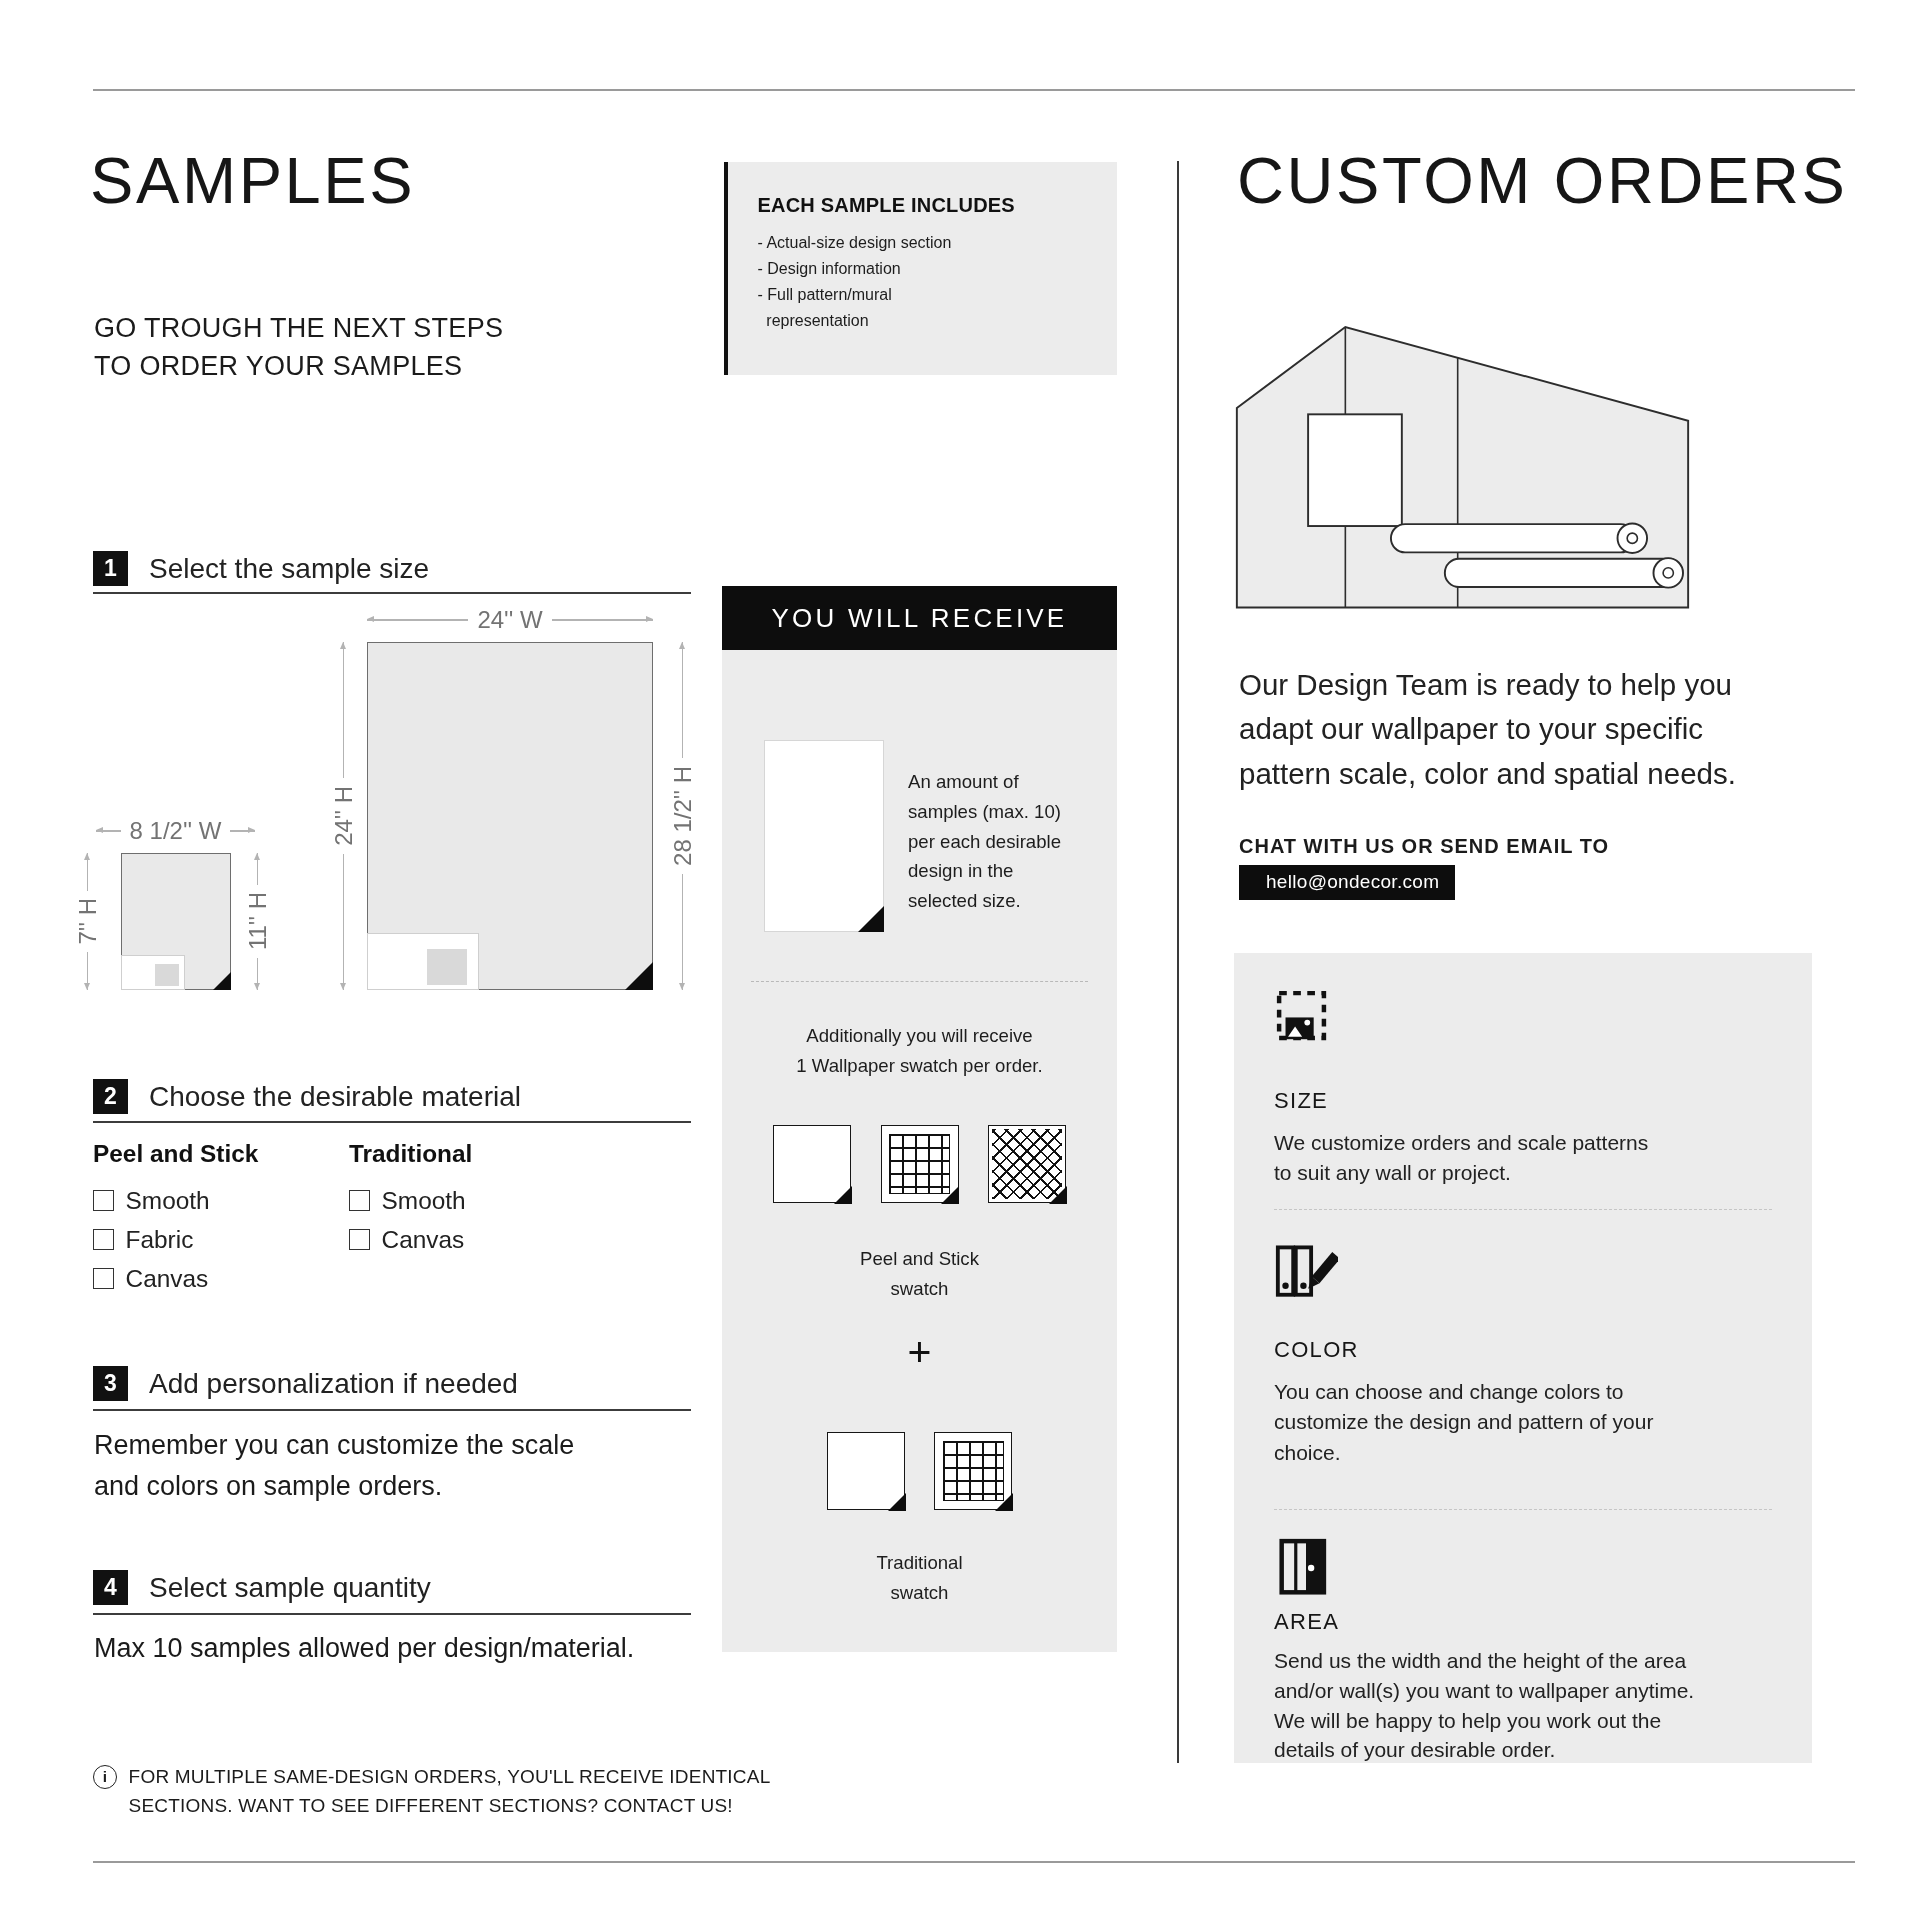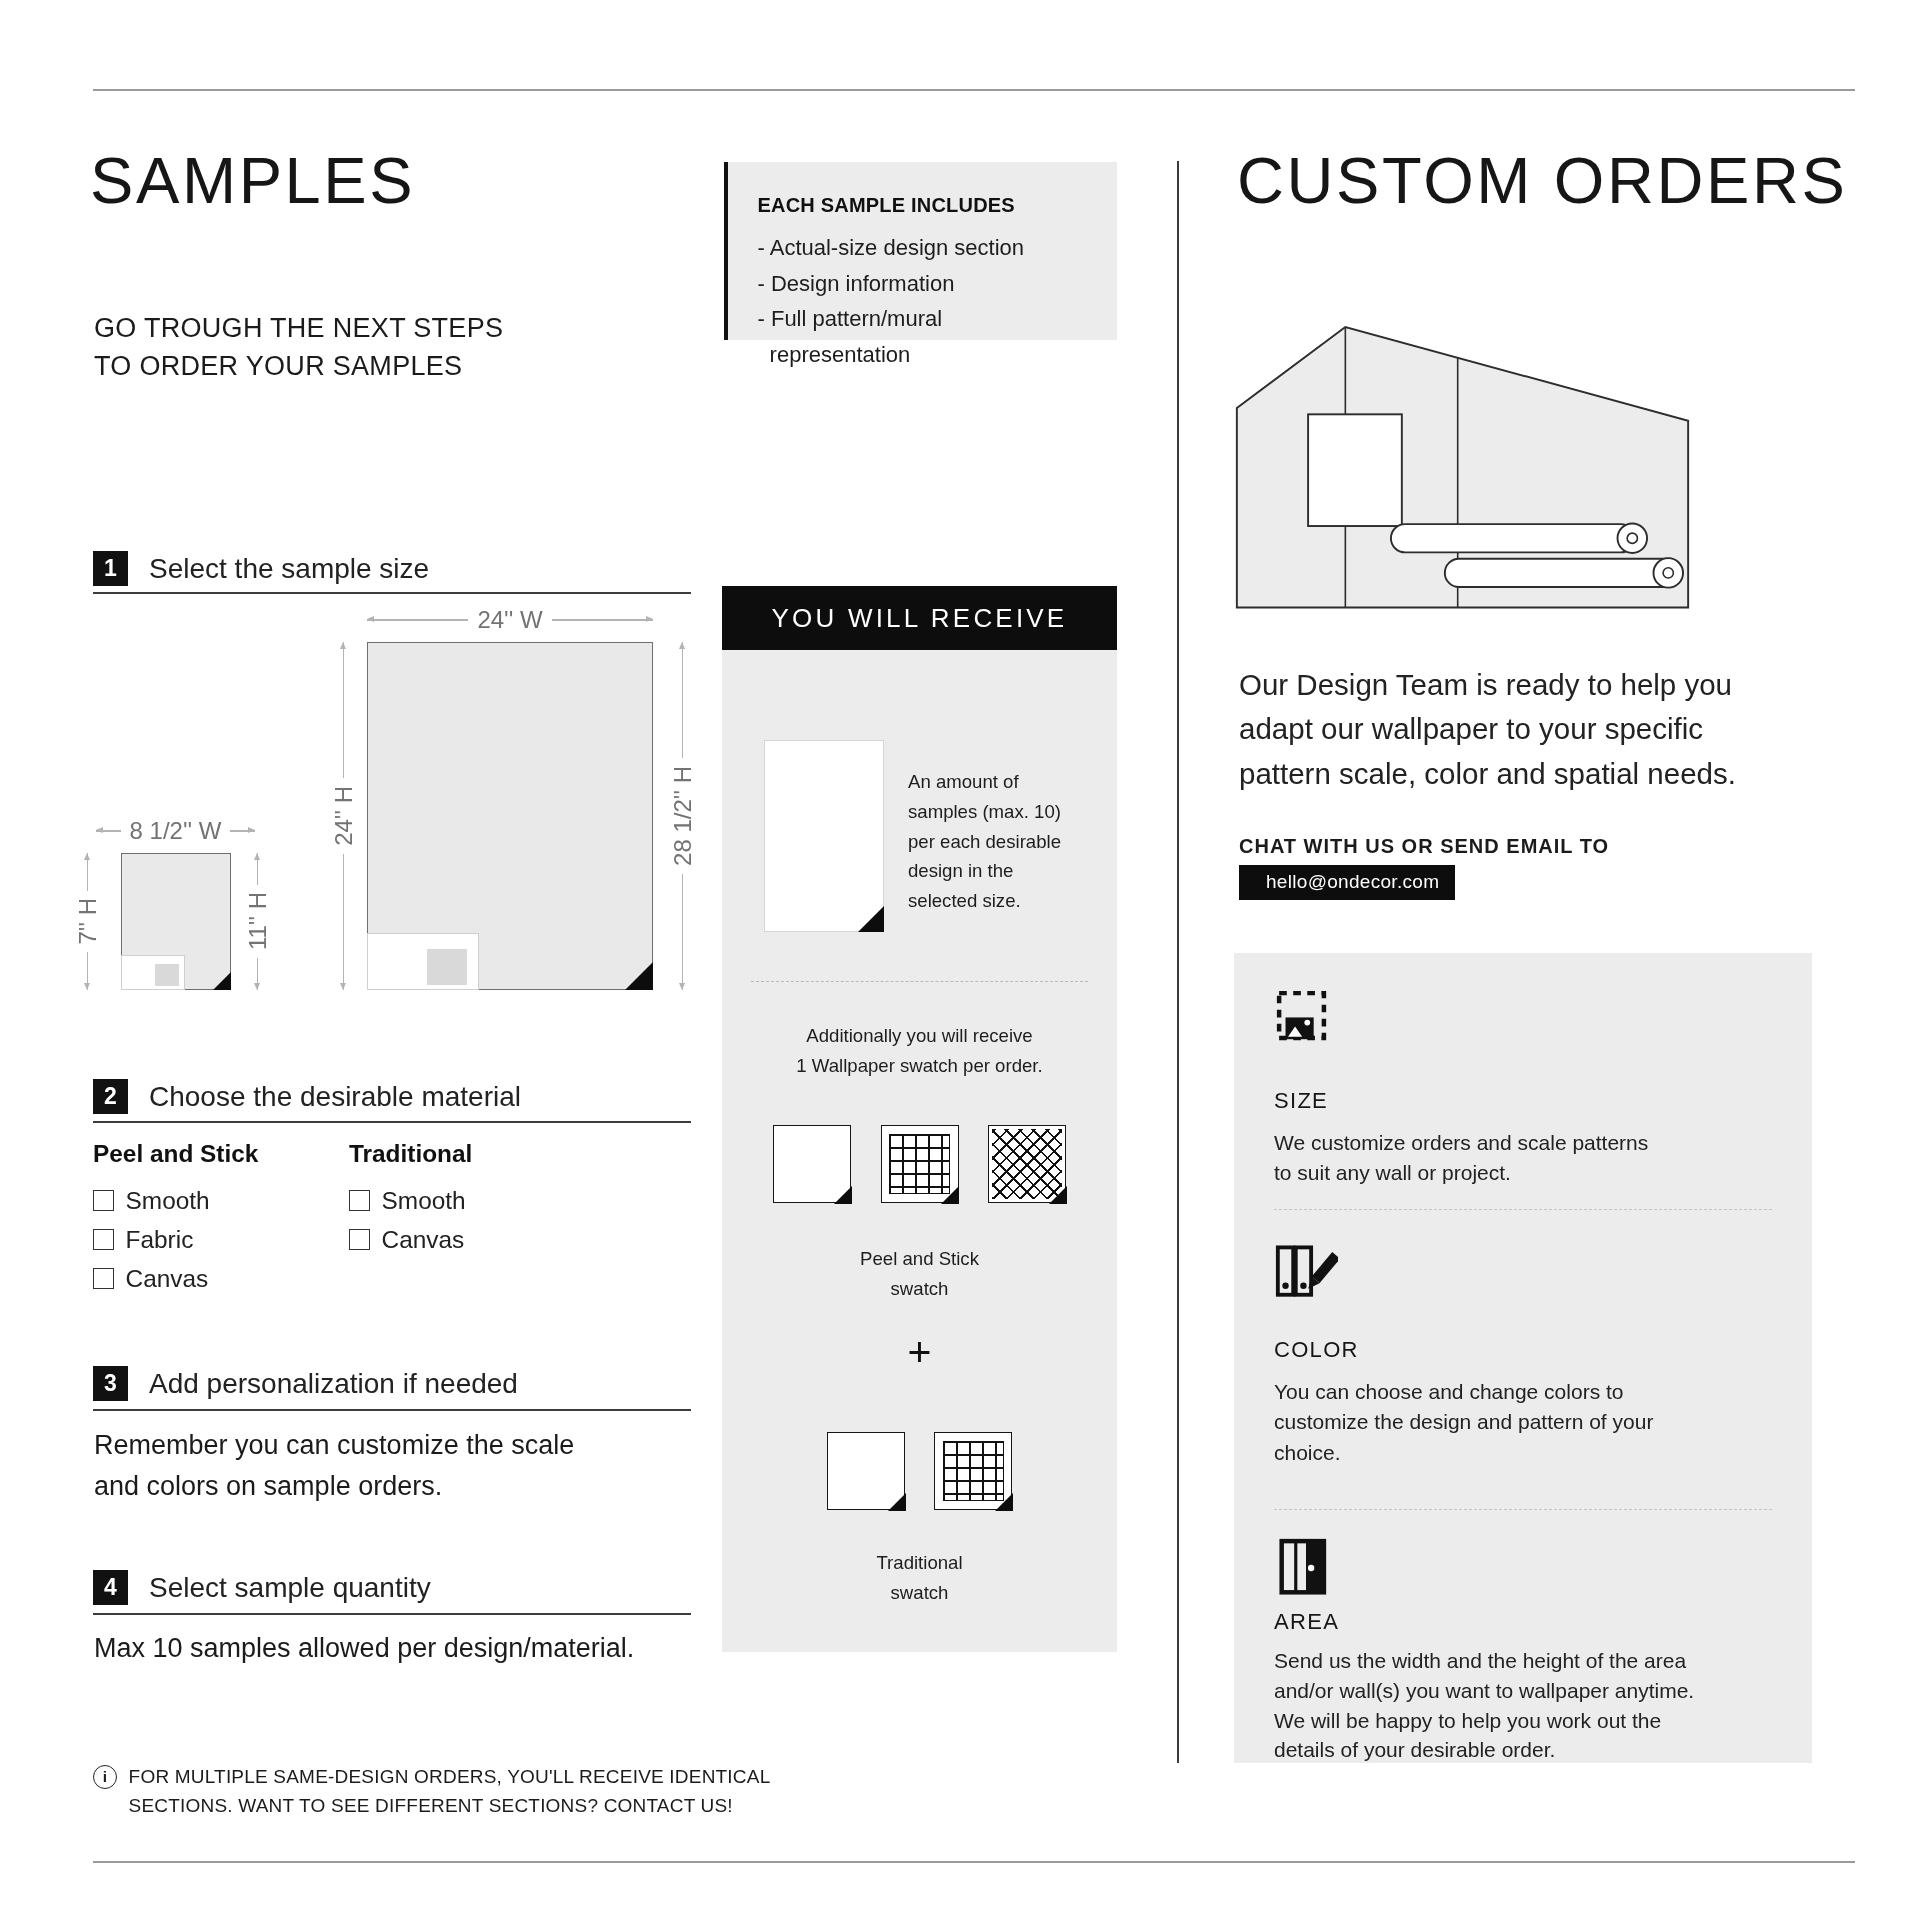--- a/index.html
+++ b/index.html
@@ -37,21 +37,21 @@
 
   .sample-rect{background:#e9e9e9;border:1.3px solid #6e6e6e;box-sizing:border-box;}
   .corner-white{position:absolute;left:-0.6px;bottom:-0.6px;background:#fff;border:0.6px solid #cfcfcf;}
   .corner-gray{position:absolute;background:#d9d9d9;}
   .fold{position:absolute;right:-1.9px;bottom:-1.9px;width:0;height:0;
         border-left:18px solid transparent;border-bottom:18px solid #0d0d0d;}
 
   .includes-box{background:#ececec;border-left:4.5px solid #111;box-sizing:border-box;
                 padding:32px 18px 0 29.5px;}
   .includes-title{font-weight:700;font-size:20px;letter-spacing:0.2px;margin-bottom:13px;color:#111;}
-  .includes-item{font-size:22px;line-height:1.62;color:#1d1d1d;padding-left:0.55em;text-indent:-0.55em;}
+  .includes-item{font-size:16px;line-height:1.62;color:#1d1d1d;padding-left:0.55em;text-indent:-0.55em;}
 
   .mat-title{font-size:24.4px;font-weight:700;color:#111;margin-bottom:13px;}
   .mat-opt{font-size:24.4px;color:#222;line-height:39px;white-space:nowrap;}
   .cbx{display:inline-block;width:19px;height:19px;border:1.9px solid #333;margin-right:11.6px;
        vertical-align:-1.9px;background:#fff;}
 
   .footnote{display:flex;gap:11.6px;align-items:flex-start;}
   .info-circle{flex:none;width:22px;height:22px;border:1.9px solid #222;border-radius:50%;
                display:flex;align-items:center;justify-content:center;font-size:15.4px;font-weight:700;margin-top:2.6px;}
   .footnote-text{font-size:19px;line-height:1.55;letter-spacing:0.2px;color:#1b1b1b;}
@@ -181,21 +181,21 @@
   <div class="body-text abs" style="left:94px;top:1628px;">Max 10 samples allowed per design/material.</div>
 
   <div class="footnote abs" style="left:93px;top:1762px;width:803px;">
     <span class="info-circle">
         <span>i</span>
       </span>
     <span class="footnote-text preline">FOR MULTIPLE SAME-DESIGN ORDERS, YOU'LL RECEIVE IDENTICAL
 SECTIONS. WANT TO SEE DIFFERENT SECTIONS? CONTACT US!</span>
   </div>
 
-  <div class="includes-box abs" style="left:724px;top:162px;width:393px;height:178px;">
+  <div class="includes-box abs" style="left:724px;top:162px;width:393px;height:213px;">
     <div class="includes-title">EACH SAMPLE INCLUDES</div>
     <div class="includes-item preline">- Actual-size design section</div>
     <div class="includes-item preline">- Design information</div>
     <div class="includes-item preline">- Full pattern/mural
 representation</div>
   </div>
 
   <div class="receive-header abs" style="left:722px;top:586px;width:395px;height:64px;">
     <span>YOU WILL RECEIVE</span>
   </div>

